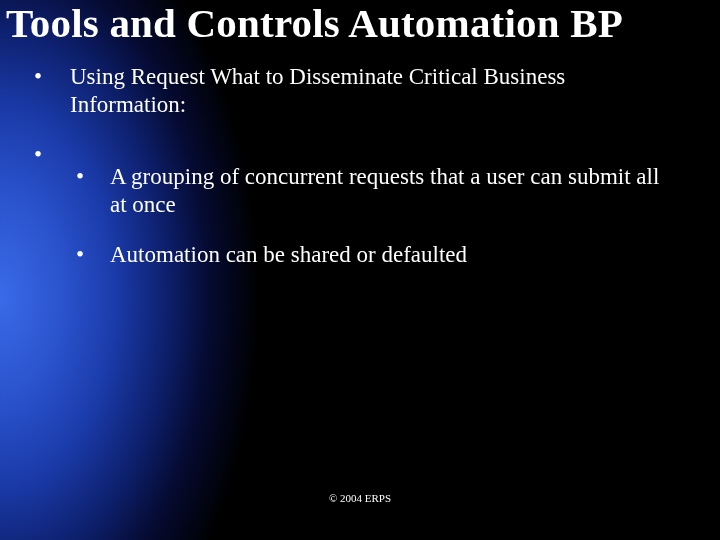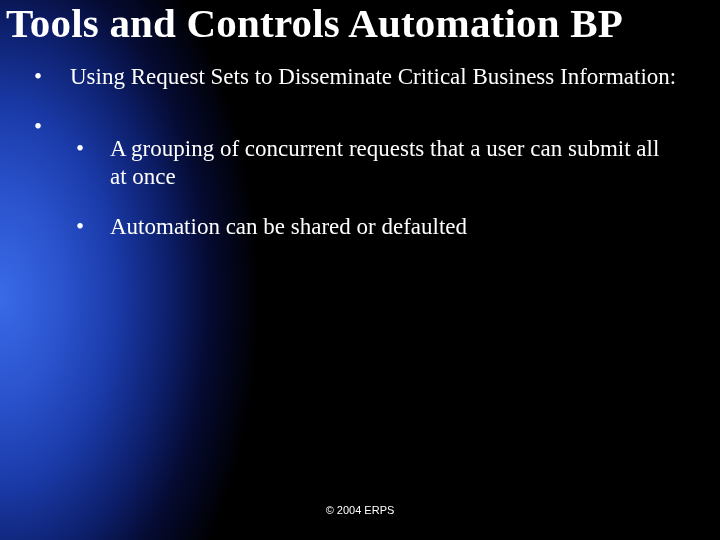--- a/index.html
+++ b/index.html
@@ -51,23 +51,23 @@
     margin-bottom: 22px;
   }
   .lvl2 > li > .bullet {
     flex: 0 0 40px;
     padding-left: 6px;
   }
   .lvl2 > li > .text { flex: 1; font-family: Liberation Serif, serif; }
   .footer-copy {
     position: absolute;
     left: 0; width: 720px;
-    bottom: 24px;
+    bottom: 36px;
     text-align: center;
-    font-family: Liberation Sans, sans-serif;
+    font-family: Liberation Serif, serif;
     font-size: 11px;
     color: #fff;
   }
   .logo {
     position: absolute;
     right: 26px;
     bottom: 16px;
     font-family: Arial, Helvetica, sans-serif;
     font-weight: 900;
     font-style: italic;
@@ -92,21 +92,21 @@
 <div class="bg-gradient"></div>
 
 <div class="slide">
 
   <h1 class="title">Tools and Controls Automation BP</h1>
 
   <div class="body">
     <ul class="lvl1">
       <li>
         <span class="bullet">•</span>
-        <span class="text">Using Request Sets to Disseminate Critical Business Information:</span>
+        <span class="text">Using Request What to Disseminate Critical Business Information:</span>
       </li>
       <li>
         <span class="bullet">•</span>
         <div class="text">
           <ul class="lvl2">
             <li>
               <span class="bullet">•</span>
               <span class="text">A grouping of concurrent requests that a user can submit all at once</span>
             </li>
             <li>

